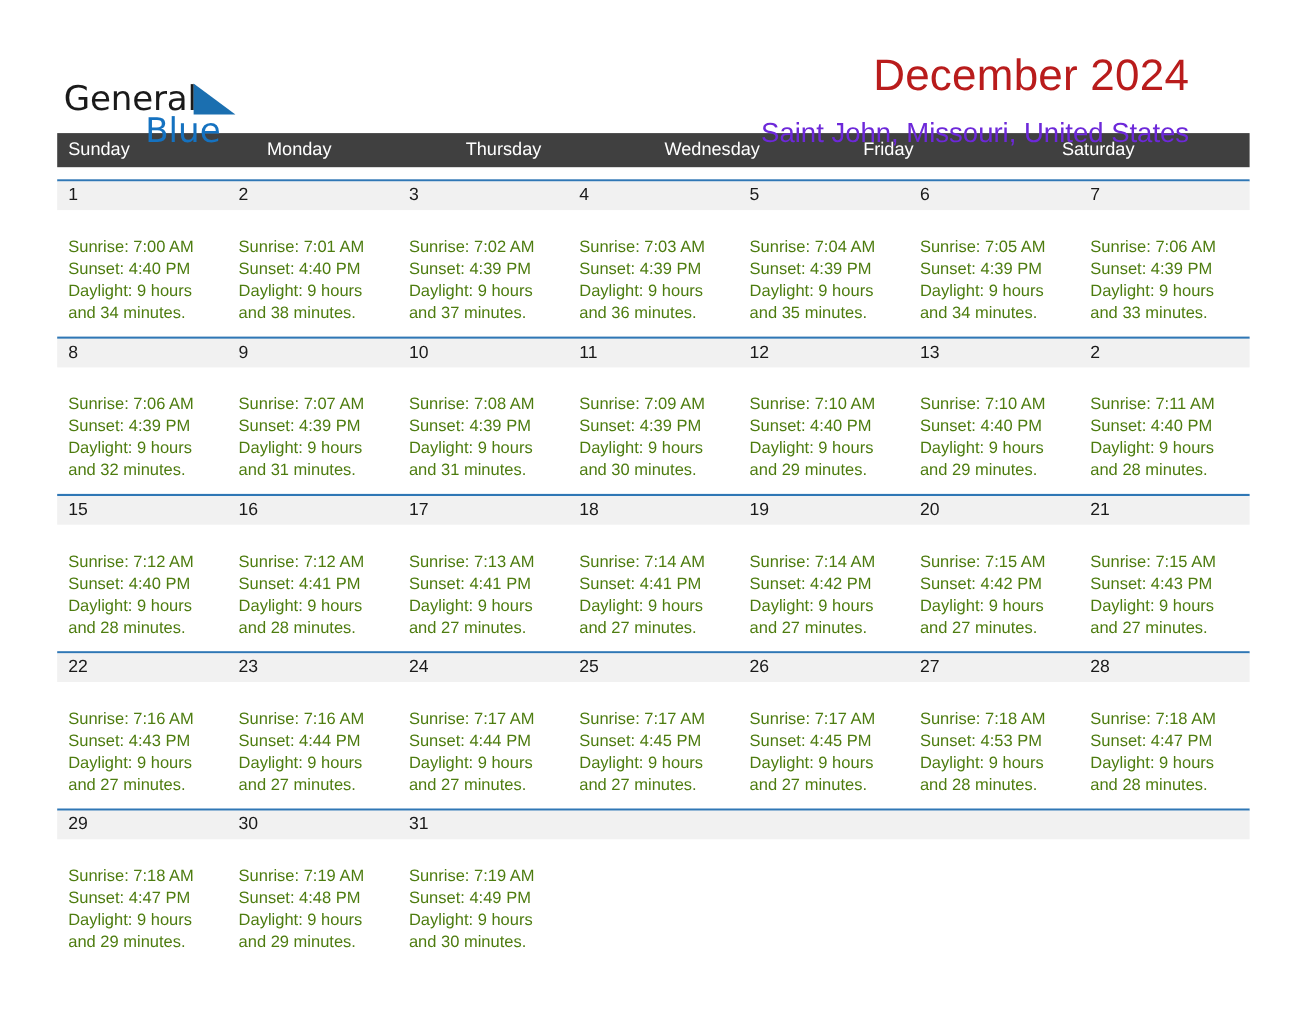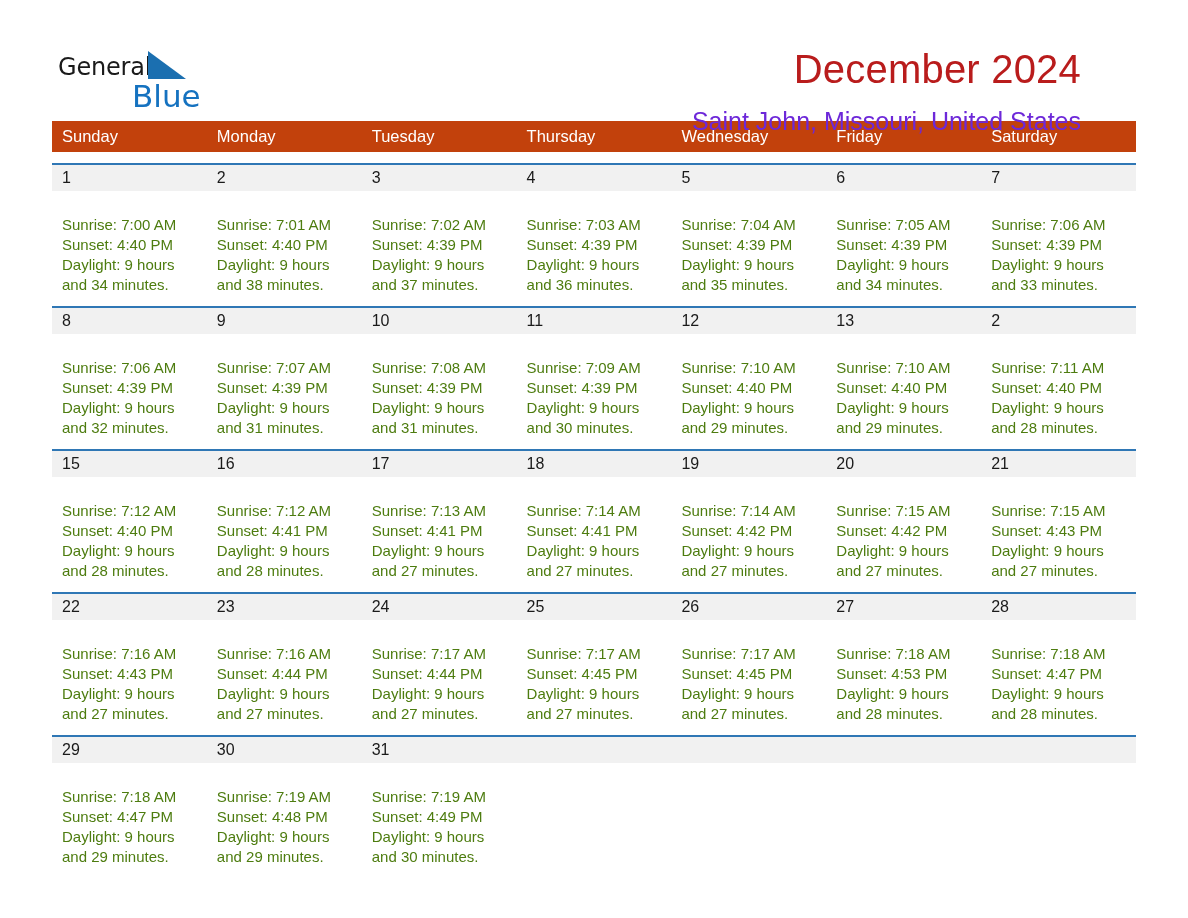--- a/index.html
+++ b/index.html
@@ -30,27 +30,28 @@
     box-sizing: border-box;
   }
   .logo {
     position: absolute;
     left: 58px;
     top: 50px;
     width: 240px;
     height: 70px;
   }
   .logo-general {
-    font-size: 24px;
+    font-size: 31px;
     font-family: "DejaVu Sans", sans-serif;
     font-weight: 400;
     color: #1a1a1a;
     letter-spacing: -0.2px;
     line-height: 34px;
     display: inline-block;
+    margin-top: 23px;
   }
   .logo-tri {
     display: inline-block;
     width: 0;
     height: 0;
     border-left: 38px solid #1b6fb0;
     border-top: 28px solid transparent;
     vertical-align: -4px;
     margin-left: -3px;
   }
@@ -84,21 +85,21 @@
     margin: 14px 0 0 0;
   }
 
   
   .calendar {
     margin: 13px 52px 0 52px;
     width: 1084px;
   }
   .weekday-row {
     display: flex;
-    background: #c2410c;
+    background: #404040;
     height: 31px;
   }
   .weekday-cell {
     flex: 1 1 0;
     color: #ffffff;
     font-size: 16.5px;
     line-height: 31px;
     padding-left: 10px;
     box-sizing: border-box;
     white-space: nowrap;
@@ -162,21 +163,20 @@
       <h1 class="month-title">December 2024</h1>
       <div class="location-title">Saint John, Missouri, United States</div>
     </div>
   </div>
 
   <div class="calendar">
 
     <div class="weekday-row">
       <div class="weekday-cell">Sunday</div>
       <div class="weekday-cell">Monday</div>
-      <div class="weekday-cell">Tuesday</div>
       <div class="weekday-cell">Thursday</div>
       <div class="weekday-cell">Wednesday</div>
       <div class="weekday-cell">Friday</div>
       <div class="weekday-cell">Saturday</div>
     </div>
 
     <div class="week-row">
       <div class="daynum-band"></div>
       <div class="day-cell">
         <div class="day-num">1</div>

